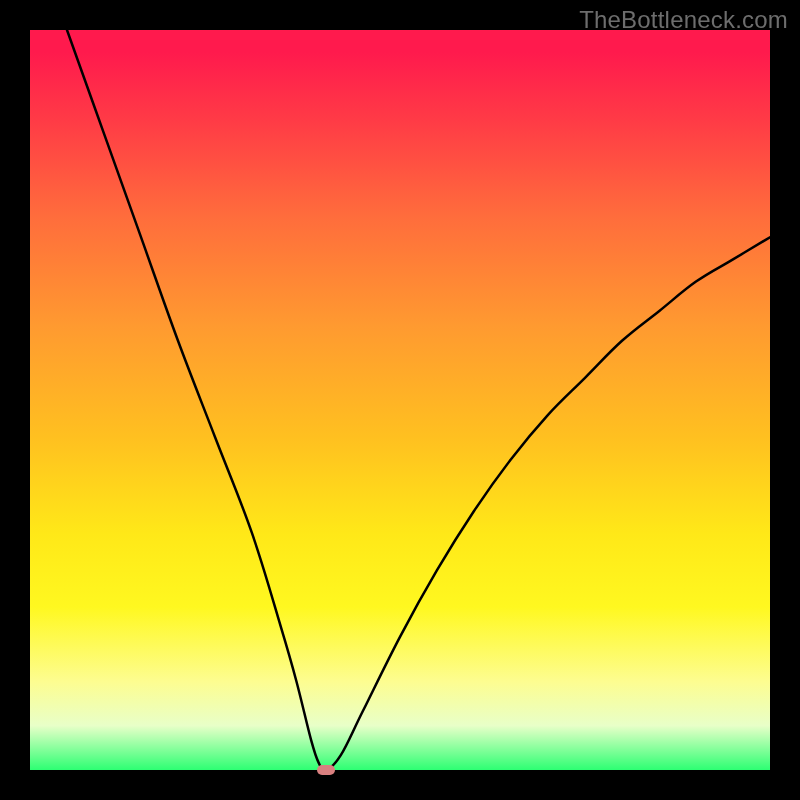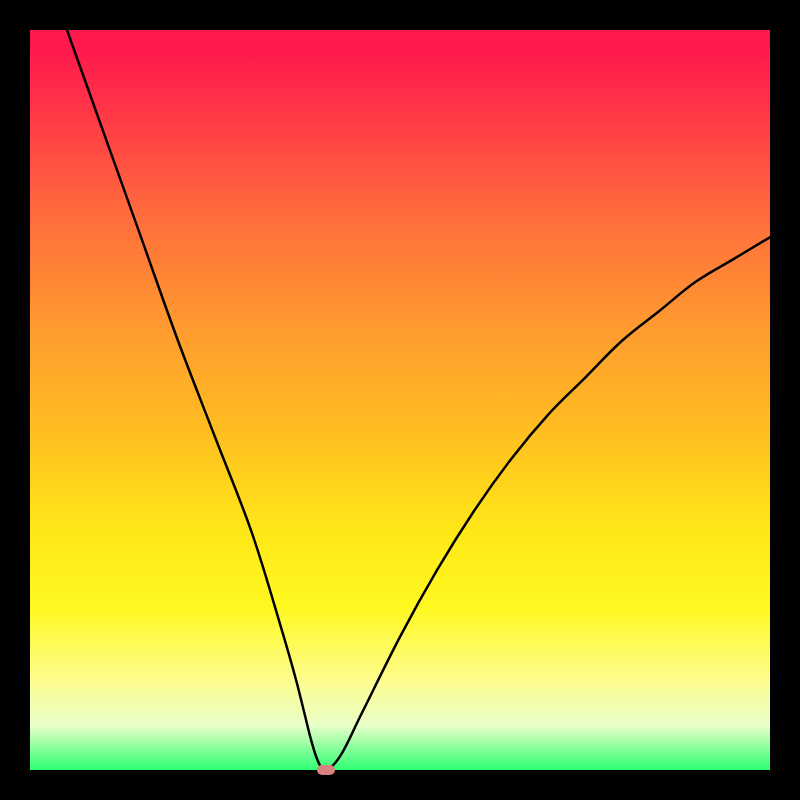--- a/index.html
+++ b/index.html
@@ -66,13 +66,14 @@
 
 <div class="frame">
   <div class="plot-area"></div>
 
   <svg class="curve" viewBox="0 0 740 740" preserveAspectRatio="none">
     <path id="curve-path" fill="none" stroke="#000" stroke-width="2.5" stroke-linejoin="round" stroke-linecap="round" d="M 37 0 C 43.66 18.648000000000003, 60.68 66.30400000000002, 74 103.60000000000002 C 87.32 140.89600000000002, 97.68 169.90400000000005, 111 207.20000000000005 C 124.32 244.49600000000004, 134.68 274.836, 148 310.8 C 161.32 346.764, 171.68 372.368, 185 407 C 198.32 441.632, 210.012 468.568, 222 503.2 C 233.988 537.832, 243.60800000000003 572.76, 251.60000000000002 599.4 C 259.59200000000004 626.04, 261.072 631.22, 266.4 651.2 C 271.72799999999995 671.1800000000001, 277.204 695.7479999999999, 281.2 710.4 C 285.19599999999997 725.052, 285.93600000000004 727.272, 288.6 732.6 C 291.264 737.928, 292.004 741.332, 296 740 C 299.996 738.668, 304.14 735.8560000000001, 310.8 725.2 C 317.46000000000004 714.544, 322.344 702.112, 333 680.8 C 343.656 659.4879999999999, 356.68 632.108, 370 606.8 C 383.32 581.492, 393.68000000000006 562.844, 407.00000000000006 540.2 C 420.32000000000005 517.556, 430.68 500.98, 444 481 C 457.32 461.02, 467.68 446.51599999999996, 481 429.2 C 494.32 411.884, 504.68 399.452, 518 384.8 C 531.32 370.148, 541.68 361.11999999999995, 555 347.79999999999995 C 568.32 334.47999999999996, 578.68 322.788, 592 310.8 C 605.32 298.812, 615.68 291.856, 629 281.2 C 642.32 270.544, 652.68 260.924, 666 251.59999999999997 C 679.32 242.27599999999998, 689.68 237.39200000000002, 703 229.40000000000003 C 716.32 221.40800000000004, 733.34 211.19600000000005, 740 207.20000000000005"></path>
   </svg>
 
   <div class="marker" id="marker" style="left: 326px; top: 770px;"></div>
 
+  <div class="watermark">TheBottleneck.com</div>
 </div>
 
 </body></html>

